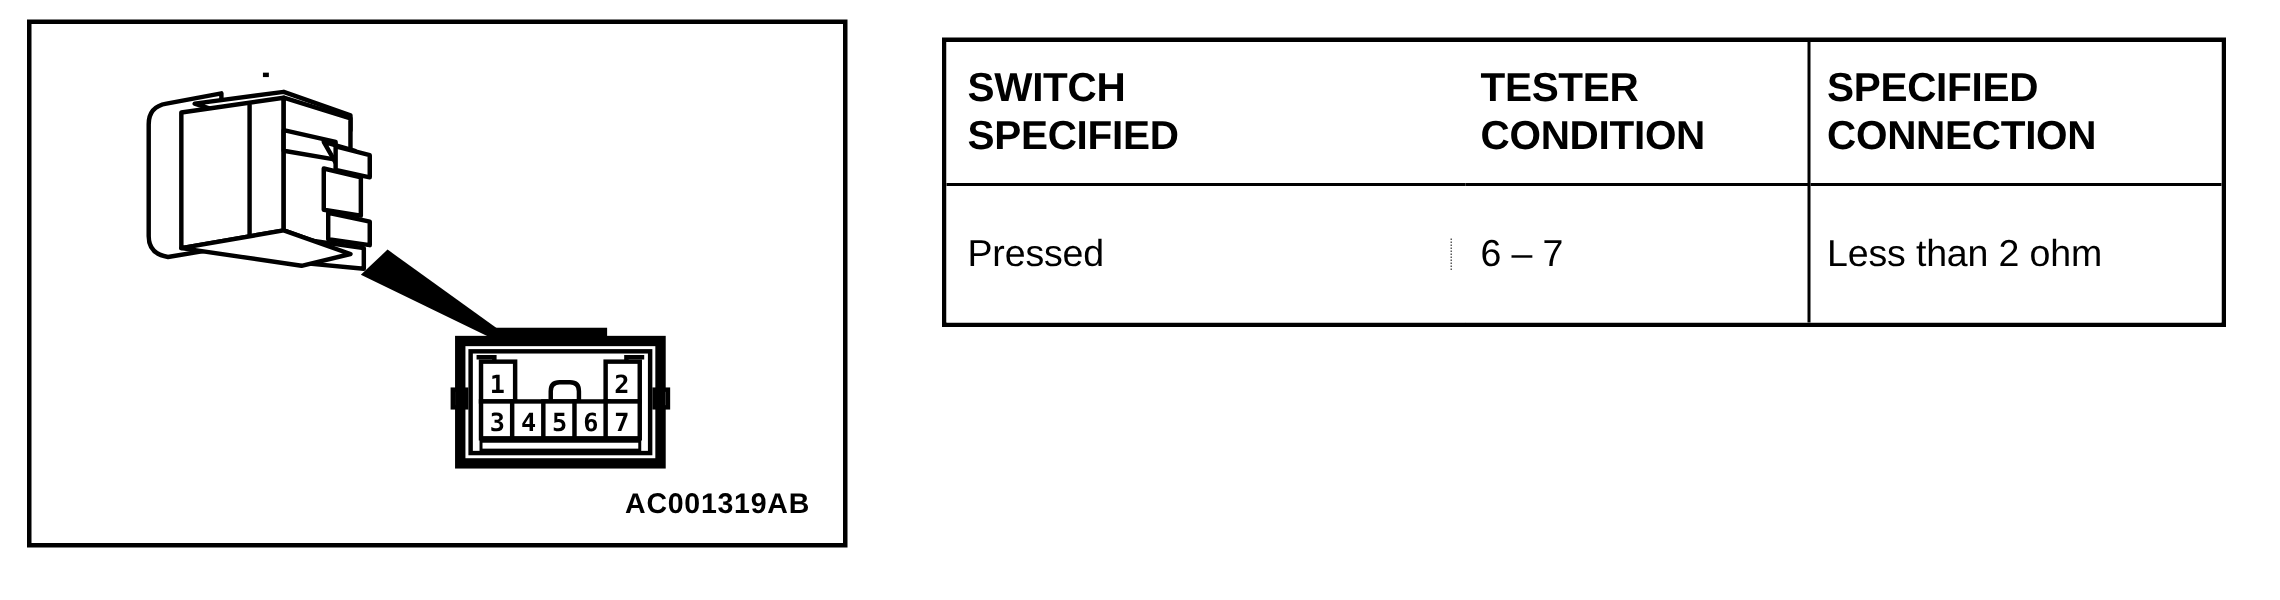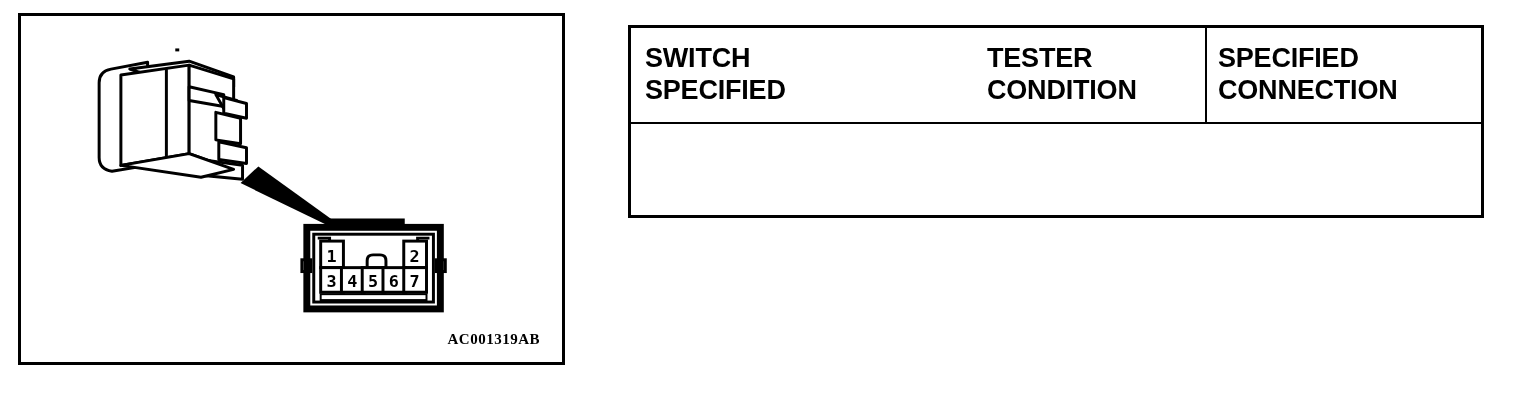--- a/index.html
+++ b/index.html
@@ -11,22 +11,22 @@
 
   
   #figure-panel{
     position:absolute;left:18px;top:13px;width:547px;height:352px;
     border:3px solid #000;box-sizing:border-box;background:#fff;
   }
   #figure-canvas{position:absolute;left:0;top:0;width:100%;height:100%;}
 
   .fig-caption{
     position:absolute;right:22px;bottom:14px;
-    font-family:Liberation Serif, serif;
-    font-size:15px;font-weight:bold;letter-spacing:0.5px;
+    font-family:Liberation Sans, sans-serif;
+    font-size:19px;font-weight:bold;letter-spacing:0.5px;
     white-space:nowrap;
   }
 
   
   #spec-table{
     position:absolute;left:628px;top:25px;width:856px;height:193px;
     border:3px solid #000;box-sizing:border-box;background:#fff;
   }
   #spec-table table{
     width:100%;height:100%;border-collapse:collapse;table-layout:fixed;
@@ -175,15 +175,29 @@
         </th>
         <th class="hdr-cell col-c">
           <div class="hdr-text hdr-pad-c">
             <div>SPECIFIED</div>
             <div>CONNECTION</div>
           </div>
         </th>
       </tr>
     </thead>
     <tbody>
+      <tr>
+        <td class="body-cell">
+          <div class="cell-pad-a">Pressed</div>
+        </td>
+        <td class="body-cell">
+          <div class="cell-pad-b col-b-wrap">
+            <span class="faint-rule"></span>
+            <span>6 – 7</span>
+          </div>
+        </td>
+        <td class="body-cell col-c">
+          <div class="cell-pad-c">Less than 2 ohm</div>
+        </td>
+      </tr>
     </tbody>
   </table>
 </div>
 
 </body></html>

